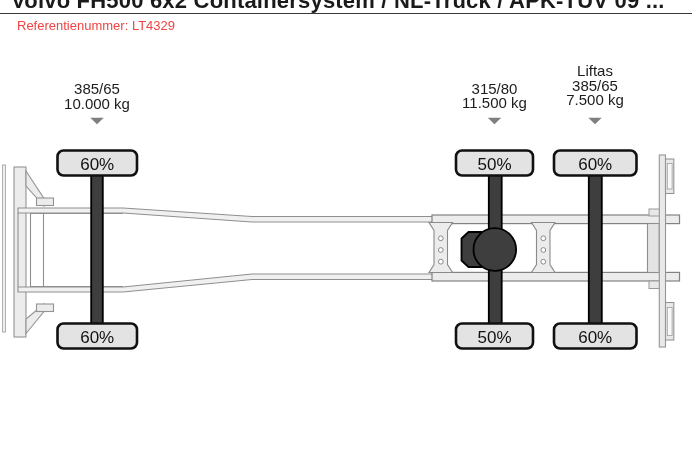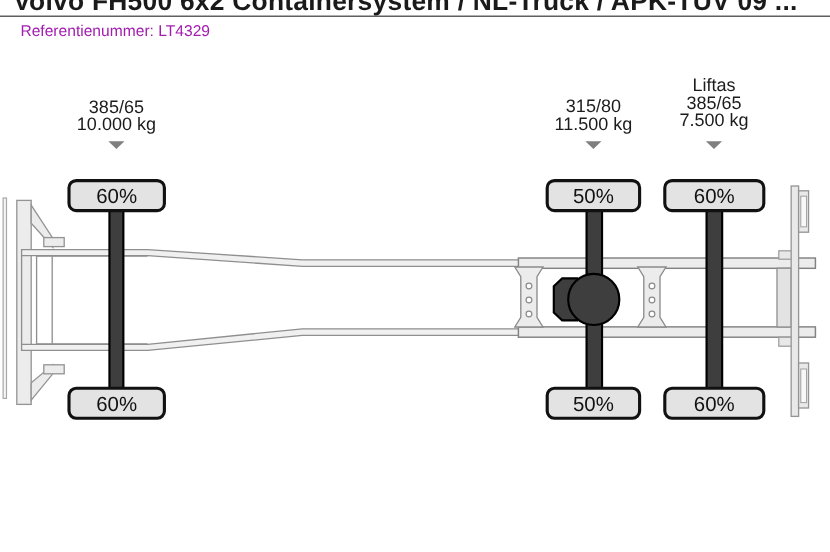--- a/index.html
+++ b/index.html
@@ -5,21 +5,21 @@
   html,body{margin:0;padding:0;}
   body{
     width:692px;height:460px;position:relative;overflow:hidden;
     background:#ffffff;font-family:"Liberation Sans",sans-serif;
   }
   .title{
     position:absolute;top:-10px;left:11px;white-space:nowrap;
     font-size:22px;font-weight:bold;line-height:1;color:#1a1a1a;letter-spacing:.2px;
   }
   .divider{position:absolute;top:13px;left:0;width:692px;border-top:1.4px solid #383838;}
-  .refnum{position:absolute;top:18px;left:17px;font-size:13px;color:#a21caf;}
+  .refnum{position:absolute;top:18px;left:17px;font-size:13px;color:#ef4444;}
   svg{position:absolute;top:0;left:0;}
   .frame{fill:#f0f0f0;stroke:#8f8f8f;stroke-width:1.1;}
   .frameline{fill:none;stroke:#8f8f8f;stroke-width:1.1;}
   .lightpart{fill:#ececec;stroke:#949494;stroke-width:1.1;}
   .cm{fill:#ececec;stroke:#8a8a8a;stroke-width:1.1;}
   .hole{fill:#ffffff;stroke:#8a8a8a;stroke-width:1;}
   .axlebar{fill:#3e3e3e;stroke:#000000;stroke-width:1.8;}
   .tire{fill:#e3e3e3;stroke:#111111;stroke-width:2.6;}
   .tiretext{font-size:17px;fill:#111111;text-anchor:middle;}
   .lbl{font-size:15px;fill:#1c1c1c;text-anchor:middle;}

